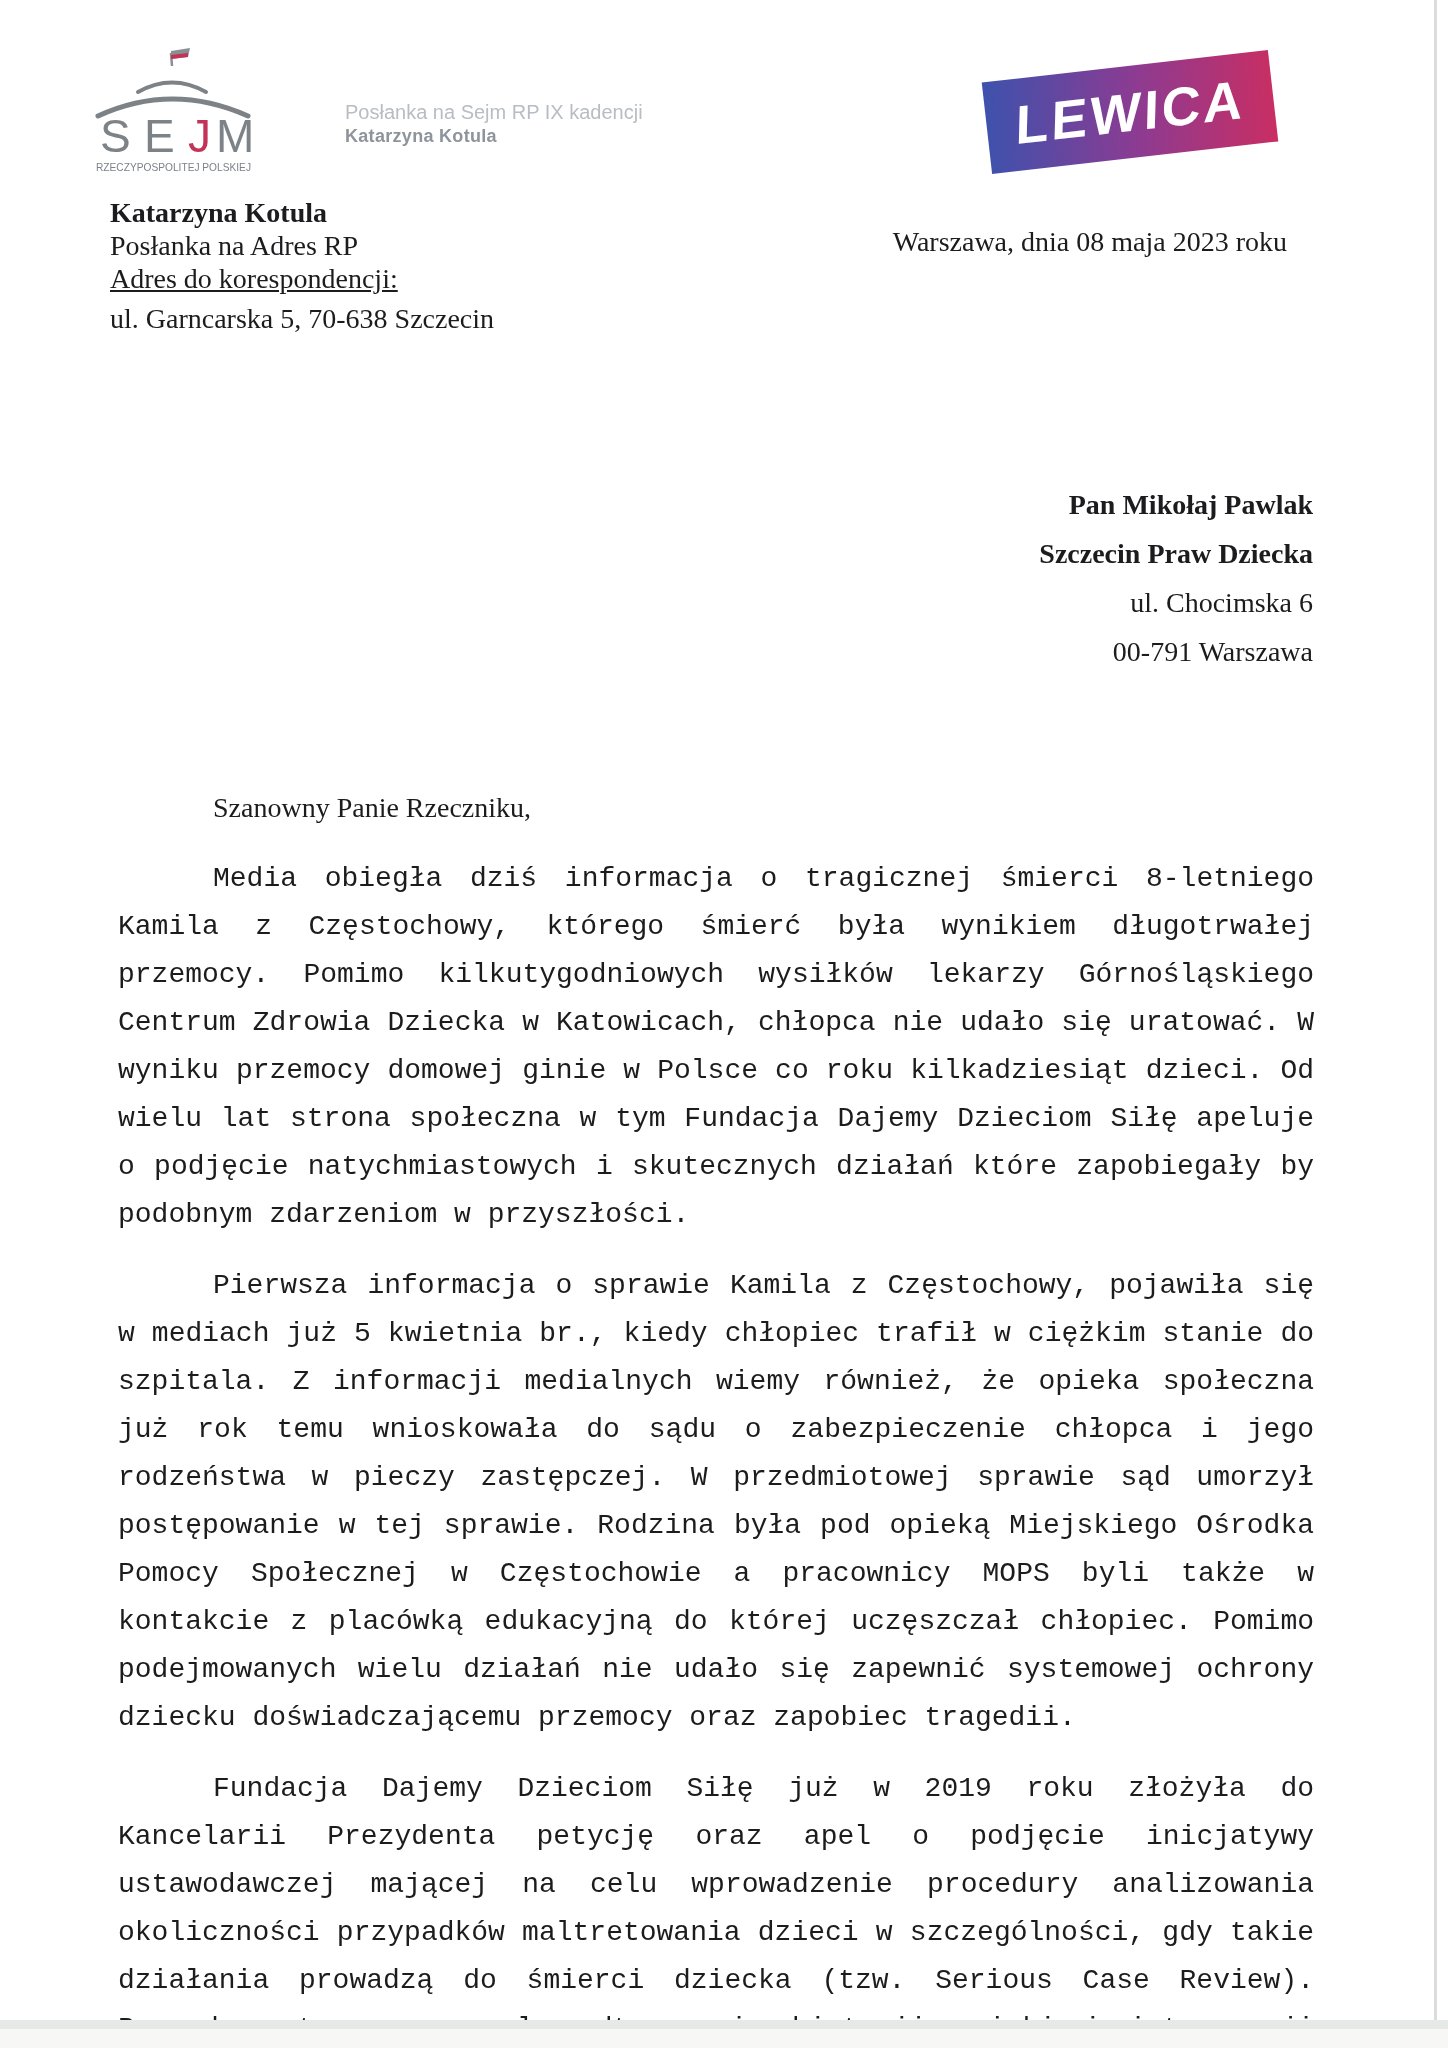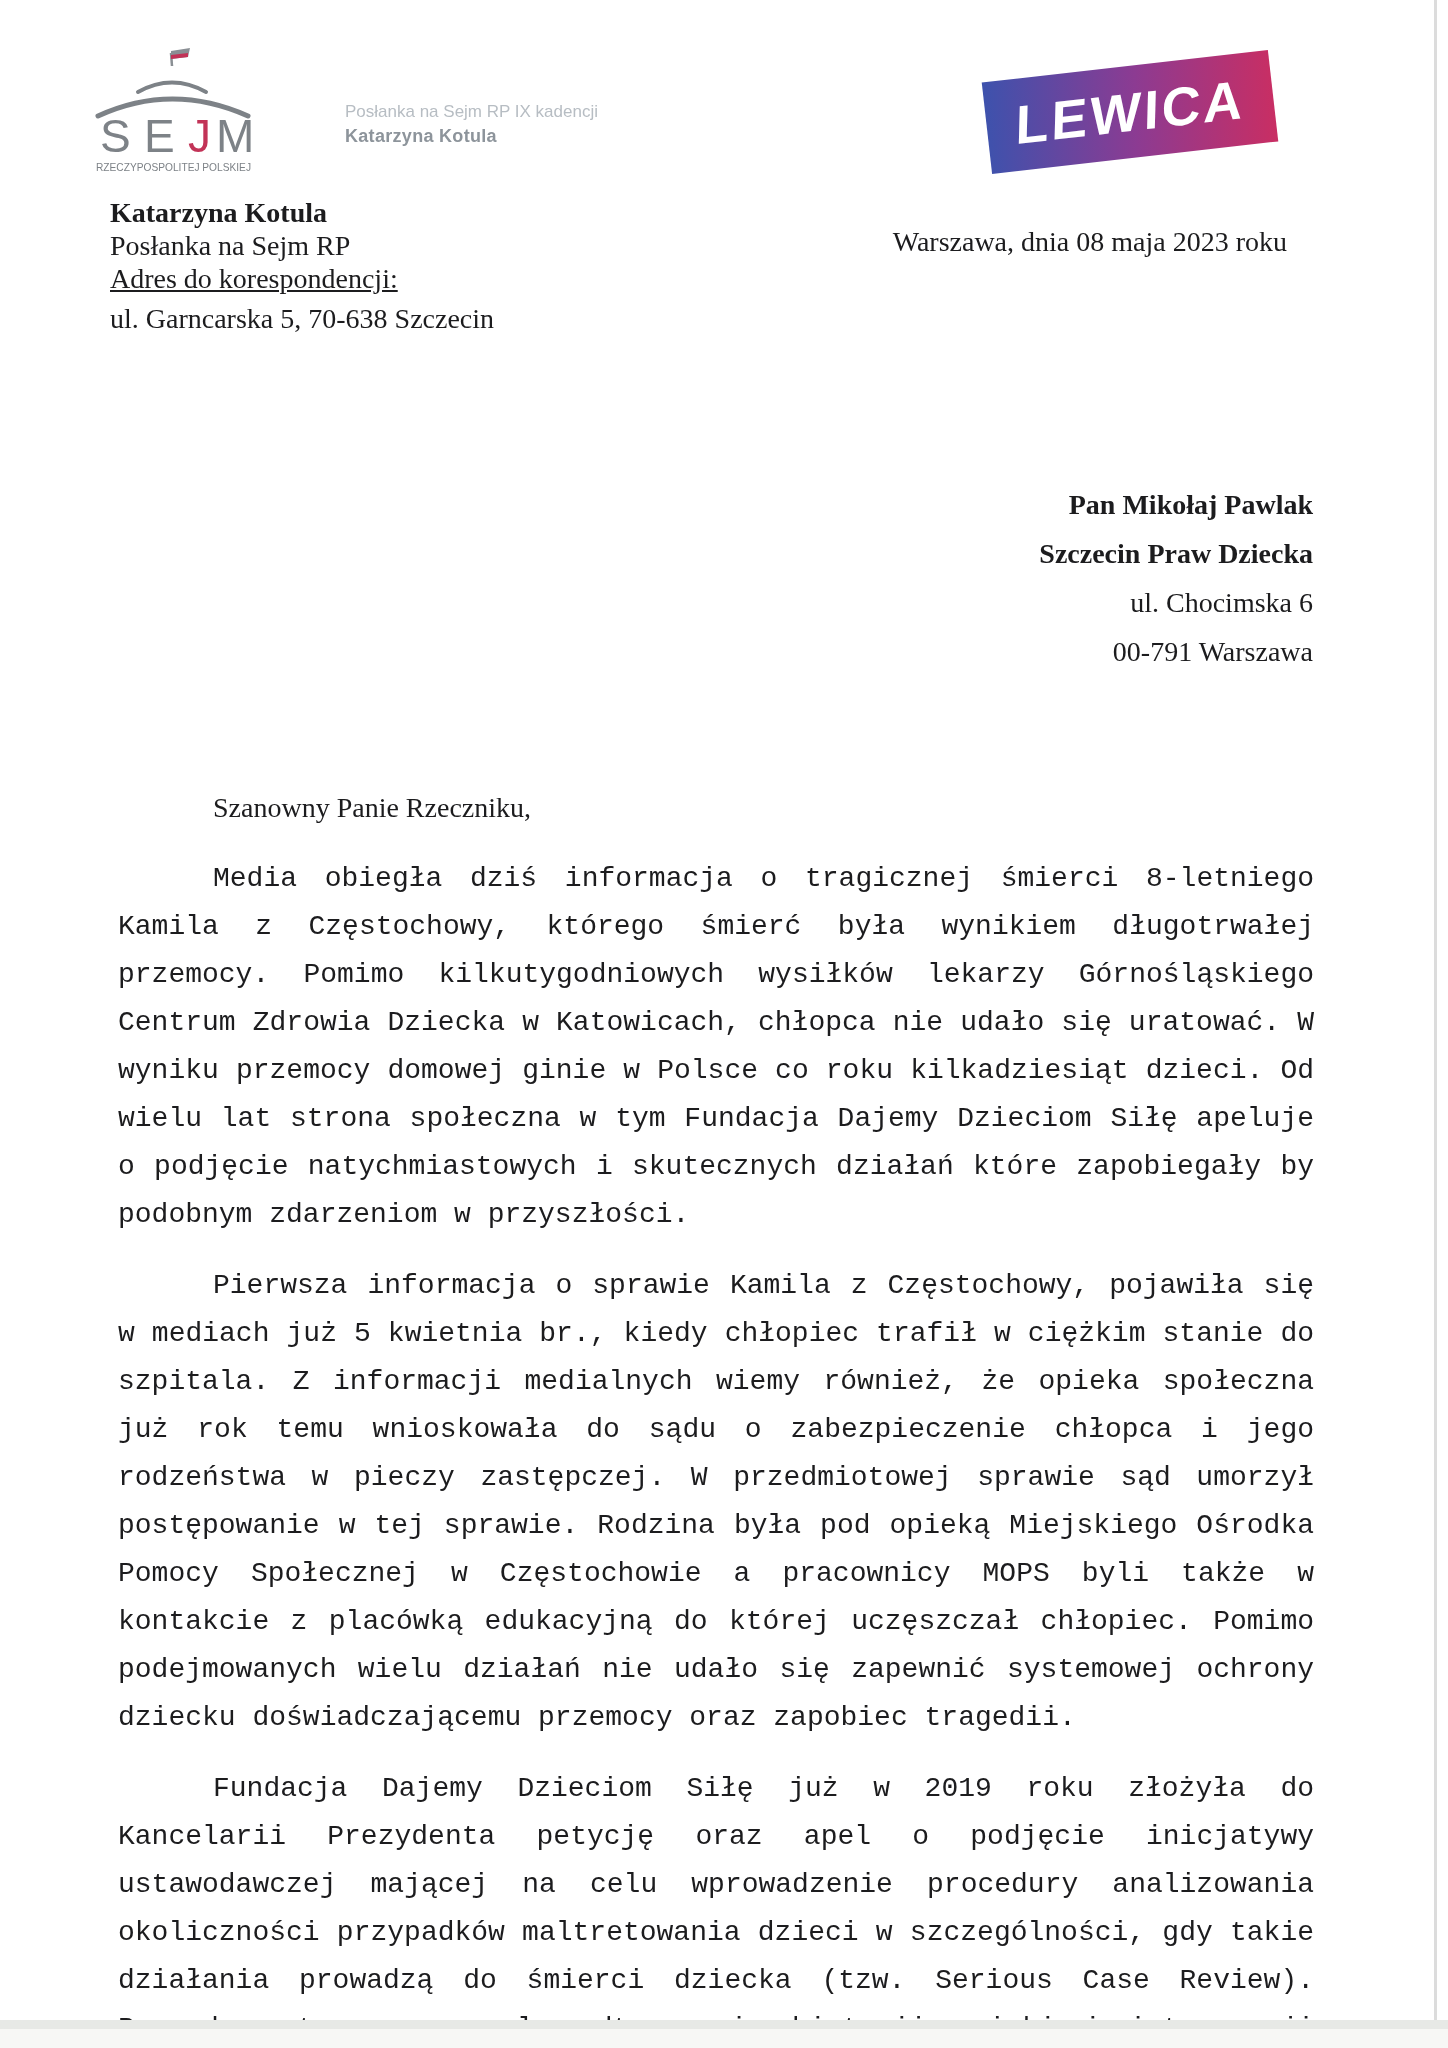--- a/index.html
+++ b/index.html
@@ -13,21 +13,21 @@
     color: #1c1c1e;
   }
 
   
   .sejm-logo { position: absolute; left: 86px; top: 44px; }
   .header-caption {
     position: absolute; left: 345px; top: 100px;
     font-family: "Liberation Sans", sans-serif;
     line-height: 24px;
   }
-  .header-caption .cap1 { color: #b7bdc3; font-size: 17px; }
+  .header-caption .cap1 { color: #b7bdc3; font-size: 20px; }
   .header-caption .cap2 { color: #8d949b; font-size: 18px; font-weight: bold; letter-spacing: 0.3px; }
 
   .lewica-logo {
     position: absolute; left: 986px; top: 66px;
     width: 288px; height: 92px;
     background: linear-gradient(94deg, #3d52ad 0%, #8c3b92 52%, #c92e63 100%);
     transform: rotate(-6.5deg);
     display: flex; align-items: center; justify-content: center;
     box-shadow: 0 0 0 1px rgba(255,255,255,0.0);
   }
@@ -108,21 +108,21 @@
   </div>
 
   <div class="lewica-logo">
     <span class="lewica-text">LEWICA</span>
   </div>
 
   <div class="date-line">Warszawa, dnia 08 maja 2023 roku</div>
 
   <div class="sender-block">
     <div class="sender-name">Katarzyna Kotula</div>
-    <div class="sender-title">Posłanka na Sejm RP</div>
+    <div class="sender-title">Posłanka na Adres RP</div>
     <div class="sender-address-label">Adres do korespondencji:</div>
     <div class="sender-address">ul. Garncarska 5, 70-638 Szczecin</div>
   </div>
 
   <div class="recipient-block">
     <div class="recipient-name">Pan Mikołaj Pawlak</div>
     <div class="recipient-title">Szczecin Praw Dziecka</div>
     <div class="recipient-address1">ul. Chocimska 6</div>
     <div class="recipient-address2">00-791 Warszawa</div>
   </div>

